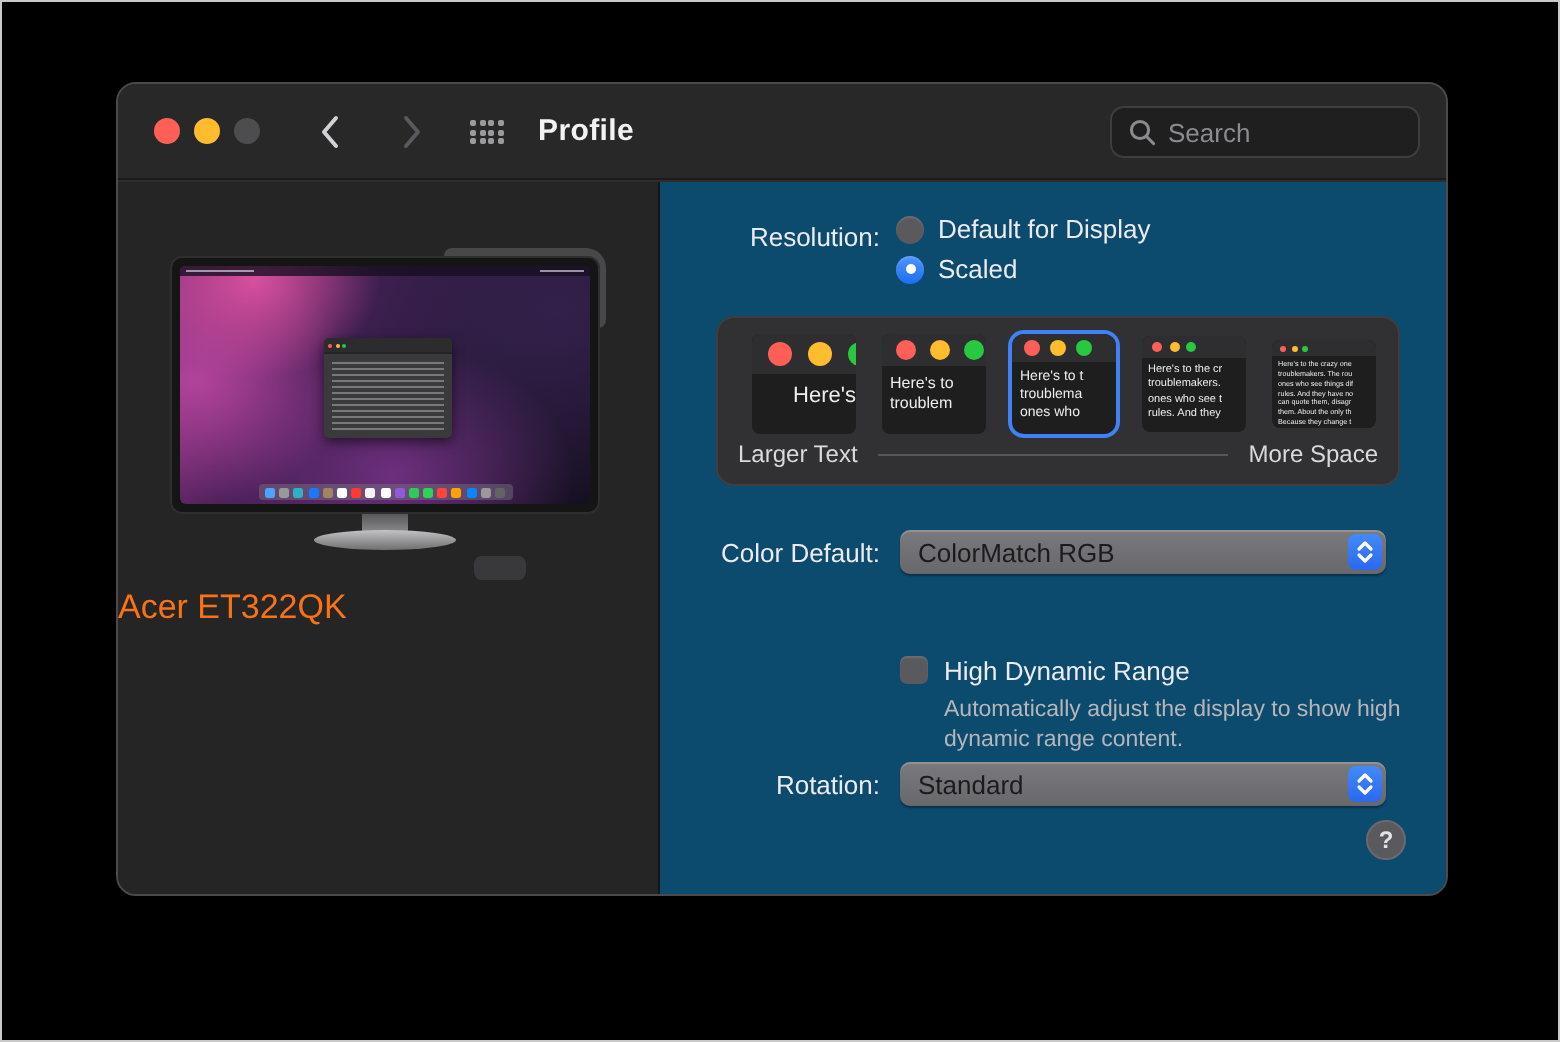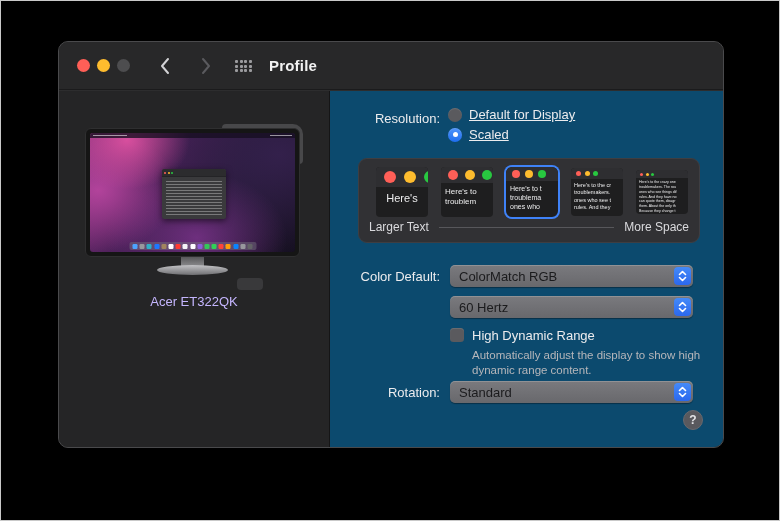--- a/index.html
+++ b/index.html
@@ -67,29 +67,29 @@
     width:127px; height:8px; border-radius:2px; background:rgba(120,120,128,.45);
     display:flex; align-items:center; justify-content:center; gap:2.2px; }
   .dock i { width:5px; height:5px; border-radius:1.2px; flex:0 0 auto; }
   .stand-neck { position:absolute; left:122px; top:166px; width:23px; height:10px;
     background:linear-gradient(180deg,#58585a,#8f8f92); }
   .stand-base { position:absolute; left:98px; top:174px; width:71px; height:10px;
     border-radius:50%; background:linear-gradient(180deg,#c3c3c6,#6f6f72); }
   .stand-blob { position:absolute; left:178px; top:187px; width:26px; height:12px;
     border-radius:4px; background:#39393b; }
   .display-name { position:absolute; left:0; top:203px; width:100%;
-    text-align:center; color:#c4b5fd; font-size:13px; }
+    text-align:left; color:#f97316; font-size:17px; }
 
   
   .flabel { position:absolute; left:0; width:110px; text-align:right;
     color:#ececee; font-size:13px; }
   .radio-rows { position:absolute; left:118px; top:16px; display:flex;
     flex-direction:column; gap:5px; }
   .radio-row { display:flex; align-items:center; gap:7px;
-    color:#ececee; font-size:13px;text-decoration:underline; }
+    color:#ececee; font-size:13px; }
   .radio { width:14px; height:14px; border-radius:50%; background:#5a5a5e;
     box-shadow:inset 0 1px 1px rgba(255,255,255,.12); }
   .radio.on { background:linear-gradient(180deg,#4f94fa,#1e6ef0);
     display:flex; align-items:center; justify-content:center; }
   .radio.on::after { content:""; width:5px; height:5px; border-radius:50%; background:#fff; }
 
   .scalebox { position:absolute; left:28px; top:67px; width:342px; height:85px;
     background:#313134; border:1px solid #3e3e42; border-radius:9px; }
   .thumbs { position:absolute; left:17px; top:8px; width:308px; height:52px;
     display:flex; gap:13px; align-items:flex-start; }
@@ -156,20 +156,27 @@
           <i></i>
           <i></i>
           <i></i>
           <i></i>
           <i></i>
           <i></i>
       </div>
 
       <div class="win-title">Profile</div>
 
+      <div class="search">
+        <svg width="14" height="14" viewBox="0 0 14 14">
+          <circle cx="6" cy="6" r="4.3" stroke="#8b8b90" stroke-width="1.5" fill="none"></circle>
+          <line x1="9.4" y1="9.4" x2="12.8" y2="12.8" stroke="#8b8b90" stroke-width="1.5" stroke-linecap="round"></line>
+        </svg>
+        <input type="text" placeholder="Search" style="">
+      </div>
     </div>
 
     <div class="content">
 
       <aside class="left-pane">
         <div class="monitor-back"></div>
         <div class="bezel">
           <div class="screen">
             <div class="menubar">
                 <i class="m-left"></i>
@@ -227,21 +234,21 @@
         </div>
 
         <div class="scalebox">
           <div class="thumbs">
             <div class="thumb" style="height:50px">
               <div class="thumb-bar" style="height:20px; padding-left:8px; gap:8px">
                 <i style="width:12px;height:12px;background:#ff5f57"></i>
                 <i style="width:12px;height:12px;background:#febc2e"></i>
                 <i style="width:12px;height:12px;background:#28c840"></i>
               </div>
-              <div class="thumb-text" style="font-size:11px; line-height:1.2; text-align:center; padding-top:5px">Here's</div>
+              <div class="thumb-text" style="font-size:11px; line-height:1.2; text-align:right; padding-top:5px">Here's</div>
             </div>
             <div class="thumb" style="height:50px">
               <div class="thumb-bar" style="height:16px; padding-left:7px; gap:7px">
                 <i style="width:10px;height:10px;background:#ff5f57"></i>
                 <i style="width:10px;height:10px;background:#febc2e"></i>
                 <i style="width:10px;height:10px;background:#28c840"></i>
               </div>
               <div class="thumb-text" style="font-size:8px; line-height:1.25; padding:4px 4px 0">Here's to
 troublem</div>
             </div>
@@ -292,29 +299,20 @@
         <div class="popup" style="top:174px">
           <span>ColorMatch RGB</span>
           <span class="badge">
             <svg width="9" height="12" viewBox="0 0 9 12">
               <path d="M1.5 4.5 L4.5 1.5 L7.5 4.5" stroke="#fff" stroke-width="1.6" fill="none" stroke-linecap="round" stroke-linejoin="round"></path>
               <path d="M1.5 7.5 L4.5 10.5 L7.5 7.5" stroke="#fff" stroke-width="1.6" fill="none" stroke-linecap="round" stroke-linejoin="round"></path>
             </svg>
           </span>
         </div>
 
-        <div class="popup" style="top:205px">
-          <span>60 Hertz</span>
-          <span class="badge">
-            <svg width="9" height="12" viewBox="0 0 9 12">
-              <path d="M1.5 4.5 L4.5 1.5 L7.5 4.5" stroke="#fff" stroke-width="1.6" fill="none" stroke-linecap="round" stroke-linejoin="round"></path>
-              <path d="M1.5 7.5 L4.5 10.5 L7.5 7.5" stroke="#fff" stroke-width="1.6" fill="none" stroke-linecap="round" stroke-linejoin="round"></path>
-            </svg>
-          </span>
-        </div>
 
         <span class="checkbox" style="top:237px"></span>
         <span class="hdr-label" style="top:237px">High Dynamic Range</span>
         <div class="hdr-desc" style="top:257px">Automatically adjust the display to show high dynamic range content.</div>
 
         <span class="flabel" style="top:294px">Rotation:</span>
         <div class="popup" style="top:290px">
           <span>Standard</span>
           <span class="badge">
             <svg width="9" height="12" viewBox="0 0 9 12">

